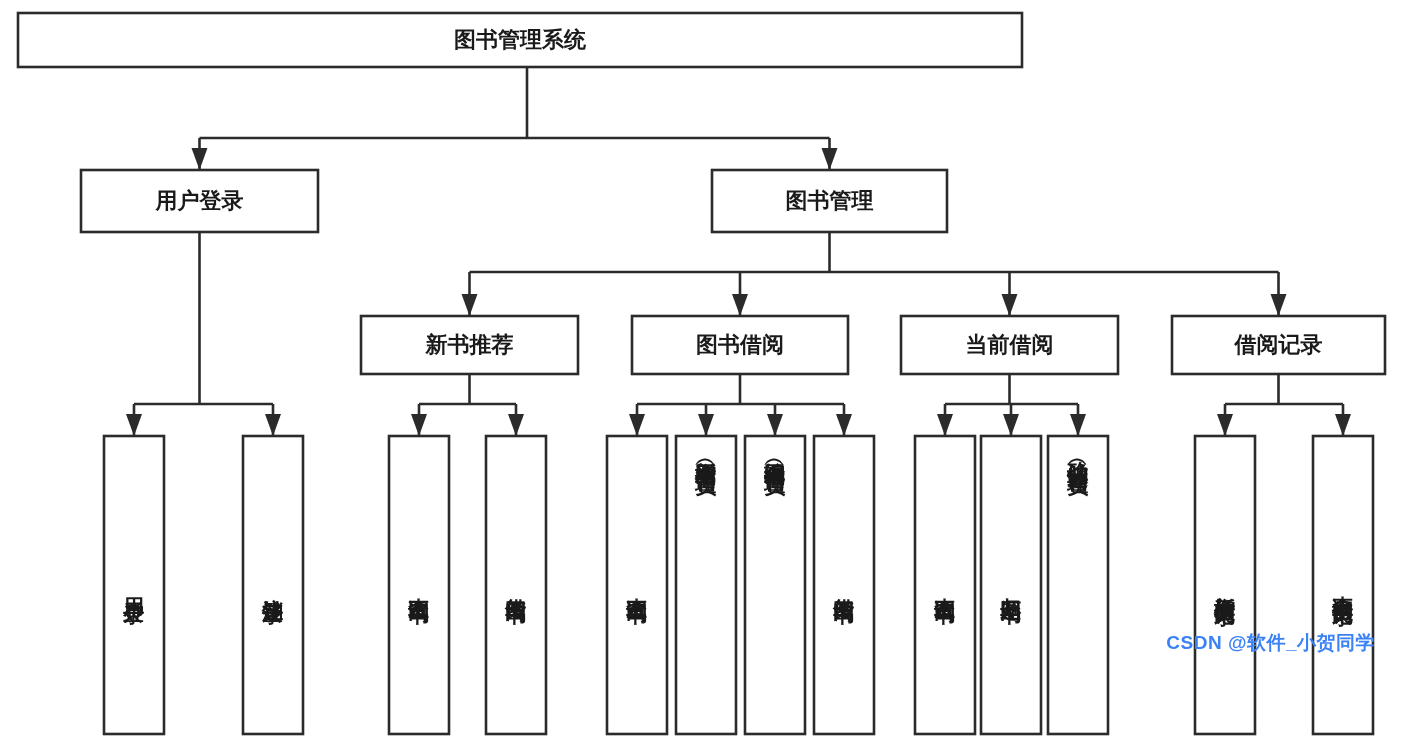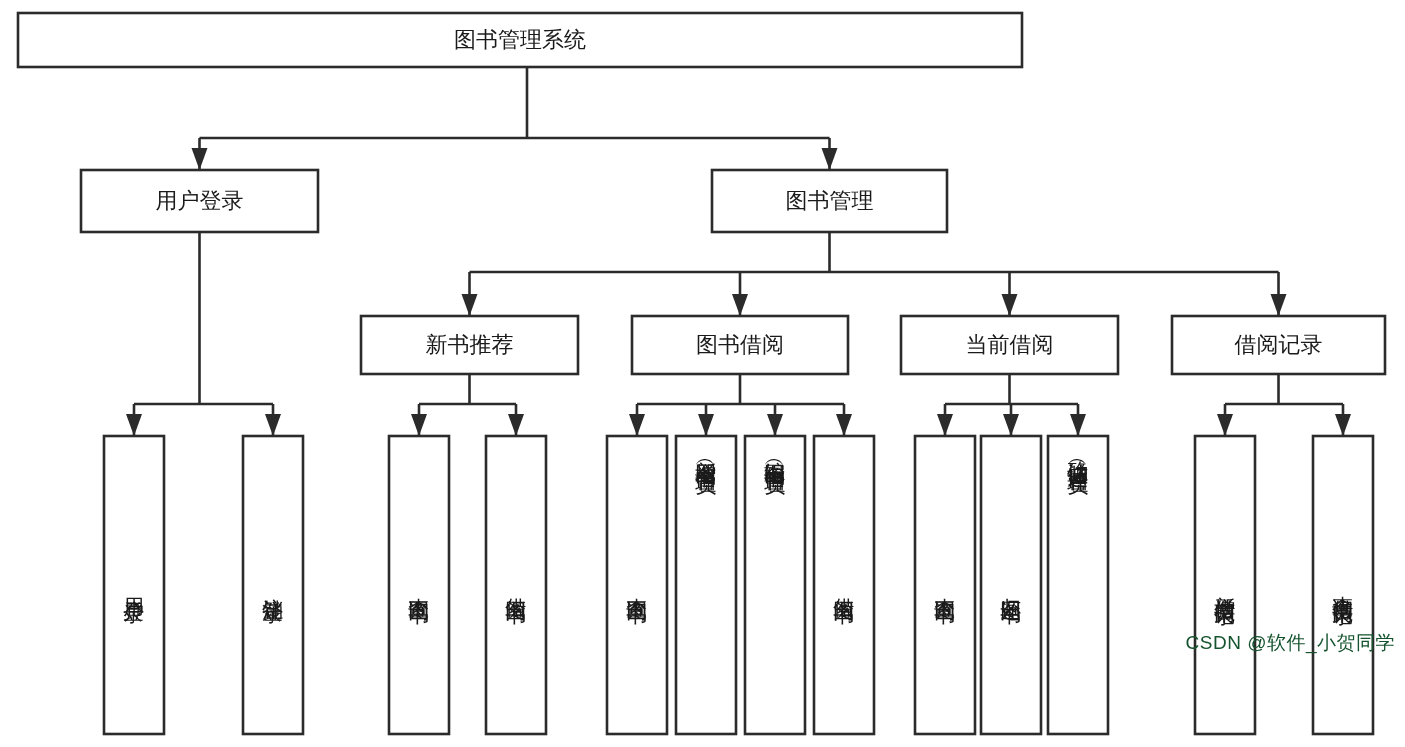--- a/index.html
+++ b/index.html
@@ -11,20 +11,21 @@
     width: 1405px;
     height: 747px;
     font-family: "Liberation Sans", "DejaVu Sans", sans-serif;
     overflow: hidden;
     position: relative;
   }
   #diagram-root {
     position: relative;
     width: 1405px;
     height: 662px;
+    font-weight: bold;
   }
   svg.canvas {
     position: absolute;
     left: 0;
     top: 0;
     width: 1405px;
     height: 747px;
   }
   .node-box {
     fill: #ffffff;
@@ -62,25 +63,25 @@
     text-align: center;
     white-space: nowrap;
     pointer-events: none;
     user-select: none;
   }
   .leaf-label.centered {
     justify-content: center;
   }
   .watermark {
     position: absolute;
-    right: 10px;
+    right: 30px;
     bottom: 6px;
     font-family: "Liberation Sans", "DejaVu Sans", sans-serif;
     font-size: 19px;
-    color: #14532d;
+    color: #3b82f6;
     white-space: nowrap;
     letter-spacing: 0.5px;
   }
 </style>
 </head>
 <body>
 
 <div id="diagram-root">
   <svg class="canvas" viewBox="0 0 1405 747">
     <g id="connector-layer">

